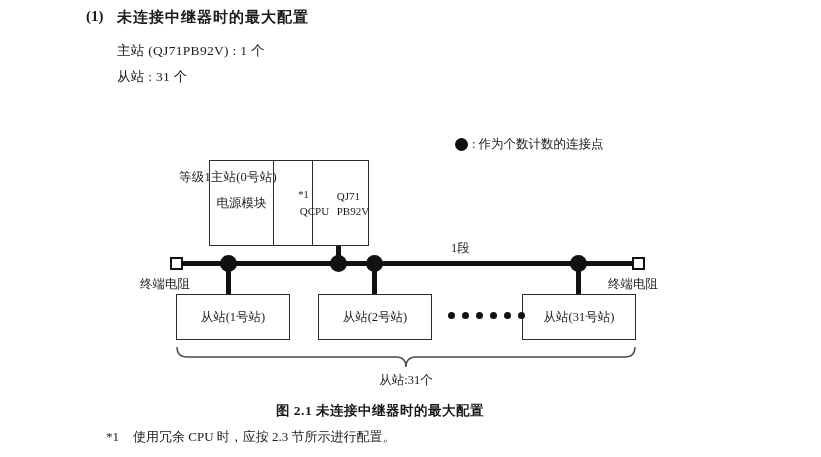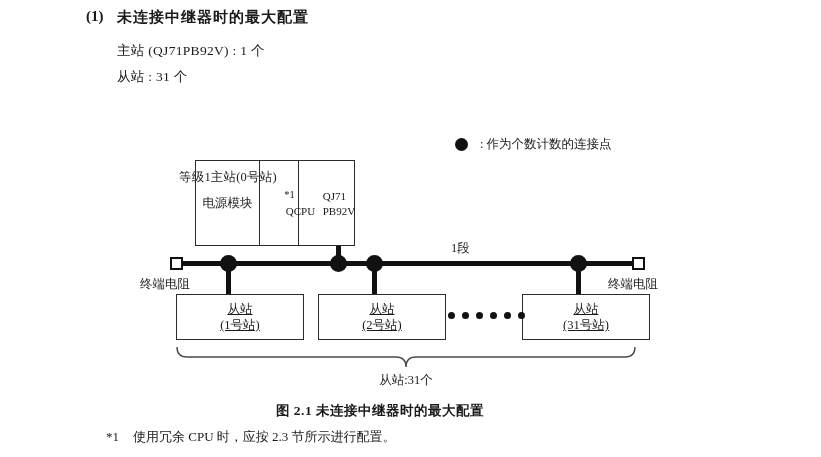--- a/index.html
+++ b/index.html
@@ -24,35 +24,35 @@
   }
   .spec-line{
     font-size:13.5px;letter-spacing:0.3px;white-space:nowrap;
   }
   #spec-master{left:117px;top:42px;}
   #spec-slave{left:117px;top:68px;}
 
   
   #legend{
     left:455px;top:136px;
-    display:flex;align-items:center;gap:12px;
+    display:flex;align-items:center;gap:4px;
     font-size:12.5px;white-space:nowrap;
   }
   #legend .dot{
     width:13px;height:13px;border-radius:50%;
     background:#111;display:inline-block;
   }
 
   
   #master-label{
     left:179px;top:137px;
     font-size:12.5px;white-space:nowrap;letter-spacing:0.2px;margin-top:32px;
   }
   #master-rack{
-    left:195px;top:160px;
+    left:209px;top:160px;
     width:160px;height:86px;
     border:1.3px solid #2b2b2b;
     box-sizing:border-box;
     display:flex;
   }
   #master-rack .slot{
     box-sizing:border-box;
     position:relative;
     display:flex;align-items:center;justify-content:center;
   }
@@ -85,27 +85,26 @@
   #term-left-label{left:140px;top:276px;font-size:12.5px;white-space:nowrap;}
   #term-right-label{left:608px;top:276px;font-size:12.5px;white-space:nowrap;}
 
   .bus-dot{
     width:17px;height:17px;border-radius:50%;background:#111;
   }
   .drop{width:4.5px;background:#111;}
 
   
   .slave-box{
-    width:128px;height:46px;
+    width:114px;height:46px;
     border:1.3px solid #2b2b2b;box-sizing:border-box;
-    display:flex;flex-direction:column;
+    display:flex;
     align-items:center;justify-content:center;
     font-size:12.5px;line-height:16px;
     background:#fff;
-    text-decoration:underline;
   }
   #slave-1{left:176px;top:294px;}
   #slave-2{left:318px;top:294px;}
   #slave-3{left:522px;top:294px;}
 
   #ellipsis{
     left:448px;top:312px;
     display:flex;gap:7px;align-items:center;
   }
   #ellipsis i{width:7px;height:7px;border-radius:50%;background:#111;display:block;}

